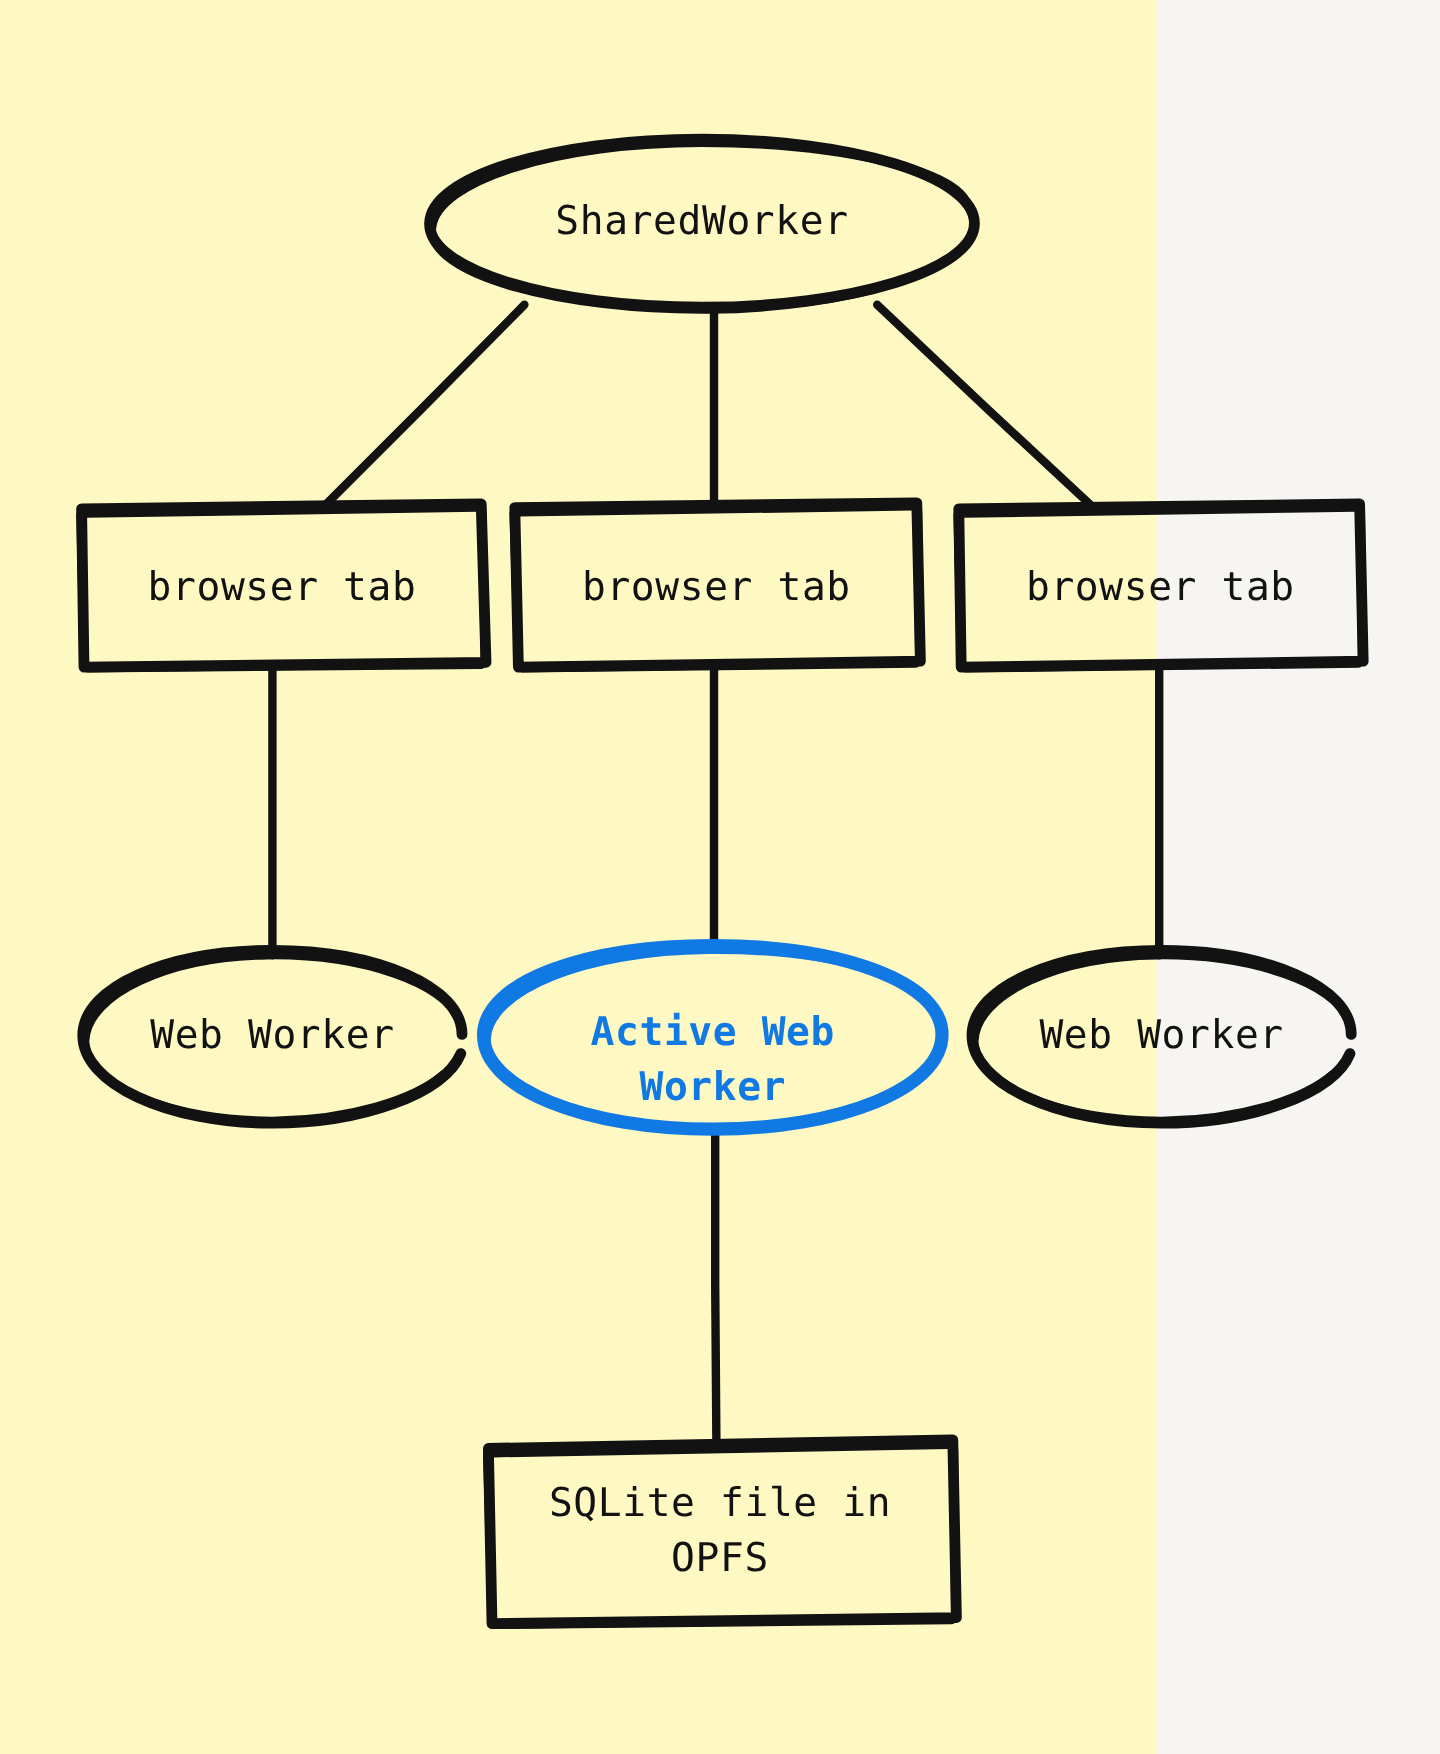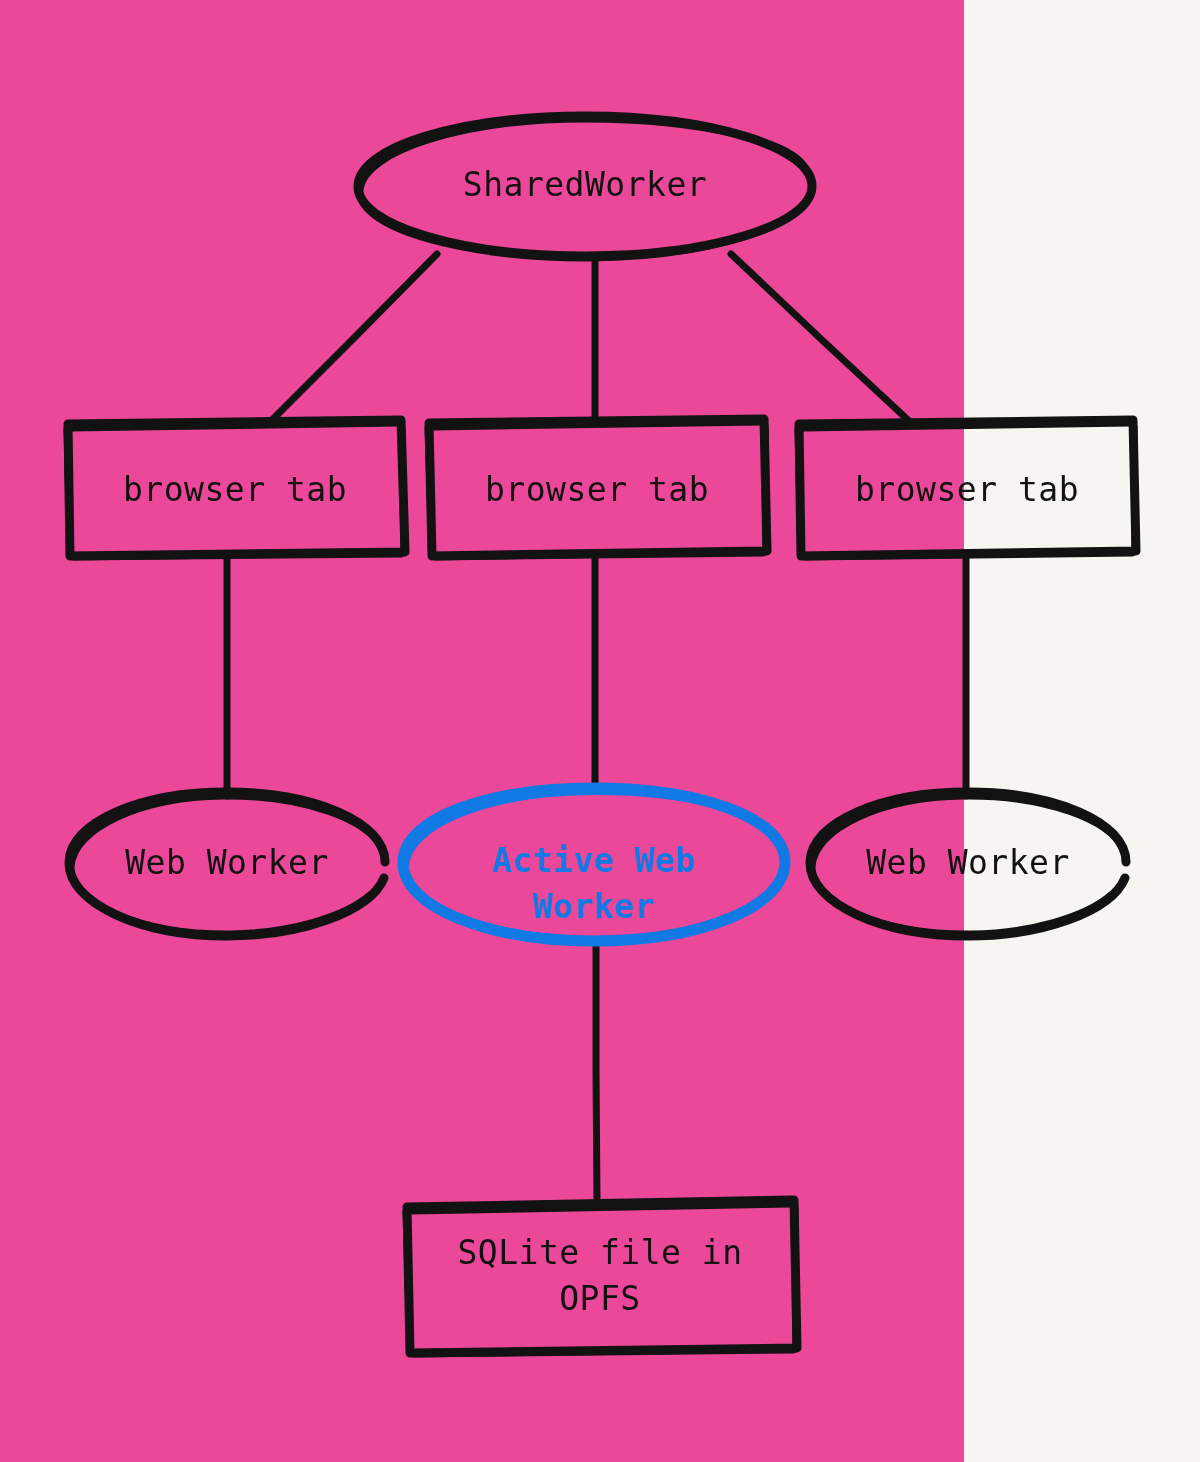--- a/index.html
+++ b/index.html
@@ -10,21 +10,21 @@
   body {
     width: 1200px;
     height: 1462px;
     overflow: hidden;
     font-family: "DejaVu Sans Mono", "Liberation Mono", monospace;
   }
   #diagram-root {
     position: relative;
     width: 964px;
     height: 1462px;
-    background: #ec4899;
+    background: #fef9c3;
   }
   svg.diagram-canvas {
     position: absolute;
     inset: 0;
     width: 1200px;
     height: 1462px;
     display: block;
   }
   .node-label {
     font-family: "DejaVu Sans Mono", "Liberation Mono", monospace;

